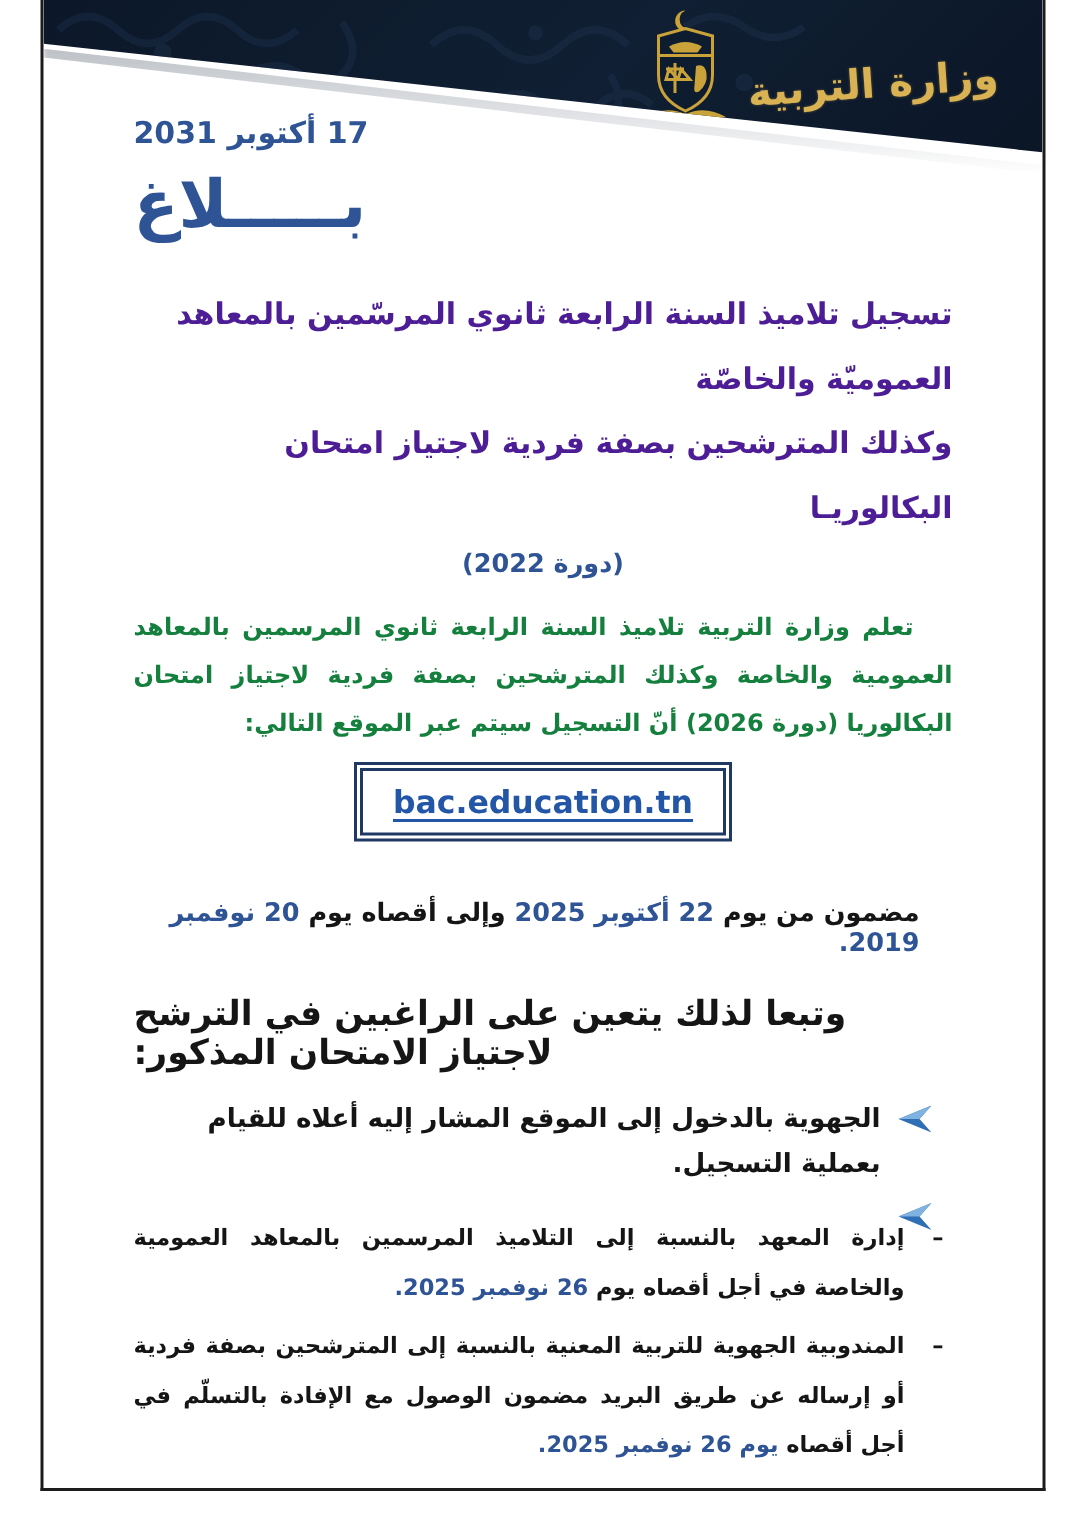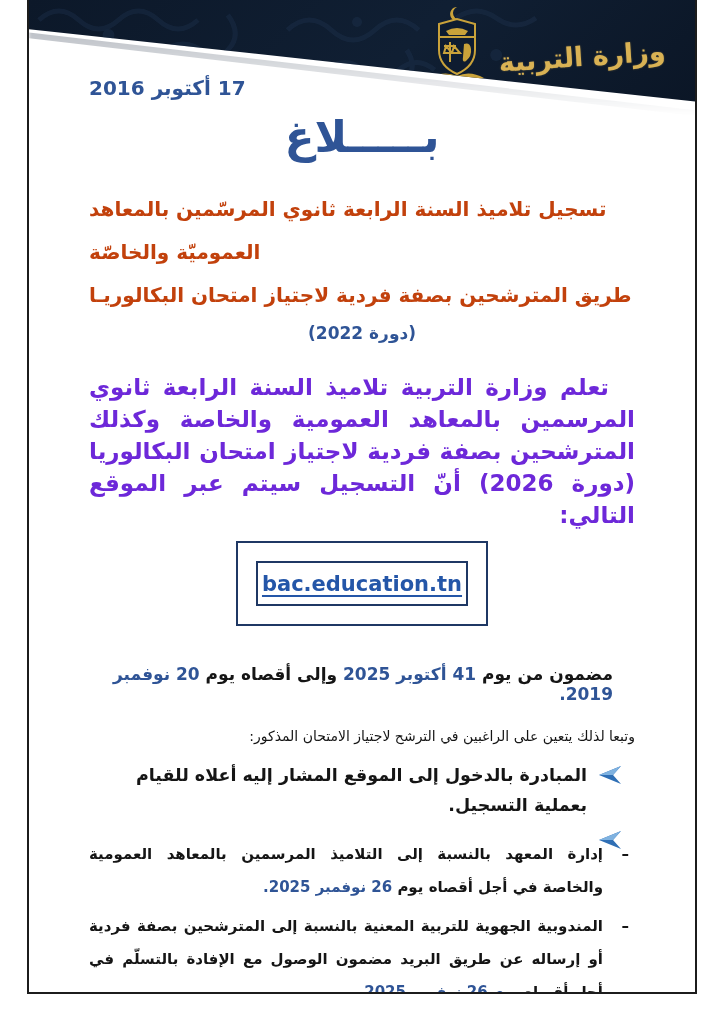--- a/index.html
+++ b/index.html
@@ -34,48 +34,48 @@
     letter-spacing:1px; text-shadow:0 0 2px rgba(217,178,84,.4);
     font-family:"DejaVu Sans",sans-serif;
   }
   
   .content { position:absolute; top:0; left:0; width:100%; height:100%; padding:0 60px; }
   .doc-date {
     margin-top:76px; text-align:left;
     color:#2f5496; font-size:20px; font-weight:700;
   }
   .doc-title {
-    margin-top:8px; text-align:center;
+    margin-top:8px; text-align:left;
     color:#2f5496; font-size:44px; font-weight:700; line-height:58px;
   }
   .doc-subtitle {
-    margin-top:22px; text-align:left;
-    color:#c2410c; font-size:20px; font-weight:700; line-height:43px;
+    margin-top:22px; text-align:right;
+    color:#4c1d95; font-size:20px; font-weight:700; line-height:43px;
   }
   .session { margin-top:6px; text-align:center; color:#2f5496; font-size:17px; font-weight:700; }
   .intro {
-    margin-top:28px; color:#6d28d9; font-size:23px; font-weight:700;
+    margin-top:16px; color:#15803d; font-size:16px; font-weight:700;
     line-height:32px; text-align:justify; text-indent:26px;
   }
   .url-outer {
-    margin:10px auto 0; width:252px; border:2px solid #1f3864; padding:18px; background:#fff;
+    margin:10px auto 0; width:252px; border:2px solid #1f3864; padding:2px; background:#fff;
   }
   .url-inner {
     border:2px solid #1f3864; height:45px; display:flex; align-items:center; justify-content:center;
   }
   .url-link {
     color:#2456a8; font-size:21px; font-weight:700; text-decoration:underline;
     text-underline-offset:4px; direction:ltr; cursor:pointer;
   }
   .period {
     margin-top:38px; text-align:right; padding-right:22px;
     color:#151515; font-size:17px; font-weight:700;
   }
   .blue { color:#2f5496; }
-  .follow { margin-top:24px; color:#151515; font-size:14px; font-weight:400; text-align:right; }
+  .follow { margin-top:24px; color:#151515; font-size:23px; font-weight:700; text-align:left; }
   ul.arrow-list { list-style:none; margin-top:16px; padding-right:14px; }
   ul.arrow-list li {
     position:relative; padding-right:34px; margin-bottom:5px;
     color:#151515; font-size:17.5px; font-weight:700; line-height:30px; text-align:right;
   }
   ul.arrow-list li .arrow-ic { position:absolute; right:0; top:6px; width:22px; height:18px; }
   ul.dash-list { list-style:none; margin-top:18px; padding-right:6px; }
   ul.dash-list li {
     position:relative; padding-right:26px; margin-bottom:6px;
     color:#151515; font-size:15px; font-weight:700; line-height:33px; text-align:justify;
@@ -123,50 +123,50 @@
           <path d="M38,40 q6,-2 7,5 q1,7 -5,12 q-4,2 -3,-4" fill="#c9a23a" stroke="none"></path>
         </g>
         <path d="M4,74 Q18,66 31,72 Q44,66 58,74 Q44,78 31,76 Q18,78 4,74 Z" fill="#c9a23a"></path>
         <path d="M8,78 Q20,72 31,77 Q42,72 54,78 Q42,84 31,81 Q20,84 8,78 Z" fill="#b08c2e"></path>
       </svg>
     </div>
   </div>
   <div class="banner-shadow"></div>
 
   <div class="content">
-    <div class="doc-date">17 أكتوبر 2016</div>
+    <div class="doc-date">17 أكتوبر 2031</div>
 
     <h1 class="doc-title">بـــــلاغ</h1>
 
     <div class="doc-subtitle">
       <div>تسجيل تلاميذ السنة الرابعة ثانوي المرسّمين بالمعاهد العموميّة والخاصّة</div>
-      <div>طريق المترشحين بصفة فردية لاجتياز امتحان البكالوريـا</div>
+      <div>وكذلك المترشحين بصفة فردية لاجتياز امتحان البكالوريـا</div>
     </div>
 
     <div class="session">(دورة 2022)</div>
 
     <p class="intro">تعلم وزارة التربية تلاميذ السنة الرابعة ثانوي المرسمين بالمعاهد العمومية والخاصة وكذلك المترشحين بصفة فردية لاجتياز امتحان البكالوريا (دورة 2026) أنّ التسجيل سيتم عبر الموقع التالي:</p>
 
     <div class="url-outer">
       <div class="url-inner">
         <span class="url-link">bac.education.tn</span>
       </div>
     </div>
 
-    <p class="period"><span>مضمون من يوم </span><span class="blue">41 أكتوبر 2025</span><span> وإلى أقصاه يوم </span><span class="blue">20 نوفمبر 2019</span><span class="blue">.</span></p>
+    <p class="period"><span>مضمون من يوم </span><span class="blue">22 أكتوبر 2025</span><span> وإلى أقصاه يوم </span><span class="blue">20 نوفمبر 2019</span><span class="blue">.</span></p>
 
     <p class="follow">وتبعا لذلك يتعين على الراغبين في الترشح لاجتياز الامتحان المذكور:</p>
 
     <ul class="arrow-list">
       <li>
         <svg class="arrow-ic" viewBox="0 0 22 18">
           <polygon points="22,0 0,9 22,18 14,9" fill="#2f6fb5"></polygon>
           <polygon points="22,0 0,9 14,9" fill="#7fb2e0"></polygon>
         </svg>
-        <span>المبادرة بالدخول إلى الموقع المشار إليه أعلاه للقيام بعملية التسجيل.</span>
+        <span>الجهوية بالدخول إلى الموقع المشار إليه أعلاه للقيام بعملية التسجيل.</span>
       </li>
       <li>
         <svg class="arrow-ic" viewBox="0 0 22 18">
           <polygon points="22,0 0,9 22,18 14,9" fill="#2f6fb5"></polygon>
           <polygon points="22,0 0,9 14,9" fill="#7fb2e0"></polygon>
         </svg>
       </li>
     </ul>
 
     <ul class="dash-list">

